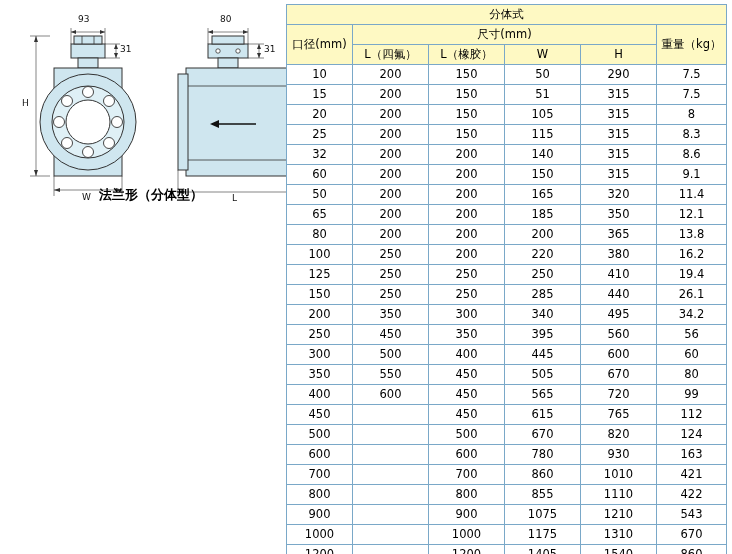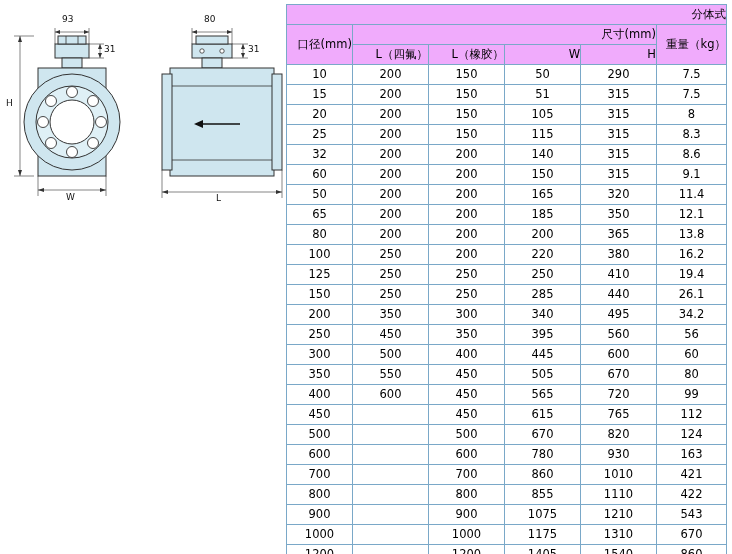--- a/index.html
+++ b/index.html
@@ -11,21 +11,21 @@
     width: 732px;
     height: 554px;
     position: relative;
     font-family: "Liberation Sans", sans-serif;
     overflow: hidden;
   }
 
   
   #diagram-panel {
     position: absolute;
-    left: 0;
+    left: 16px;
     top: 0;
     width: 284px;
     height: 408px;
   }
   #diagram-caption {
     position: absolute;
     left: 0;
     top: 186px;
     width: 270px;
     text-align: center;
@@ -59,23 +59,22 @@
     text-align: center;
     font-size: 11.5px;
     color: #000;
     font-family: "DejaVu Sans", sans-serif;
     padding: 0;
     height: 19px;
     line-height: 19px;
     background: #ffffff;
   }
   table.spec th {
-    background: #f0abfc;
+    background: #fef9c3;
     font-weight: normal;
-    text-align: right;
   }
   th.title-cell {
     height: 26px;
     line-height: 26px;
     font-size: 13px;
   }
   td.row-alt, th.row-alt { background: #eaf4fb; }
   col.c0 { width: 66px; }
   col.c1 { width: 76px; }
   col.c2 { width: 76px; }
@@ -185,20 +184,21 @@
   
   <div class="dim-label" style="left:62px; top:14px;">93</div>
   <div class="dim-label" style="left:104px; top:44px;">31</div>
   <div class="dim-label" style="left:6px; top:98px;">H</div>
   <div class="dim-label" style="left:66px; top:192px;">W</div>
 
   <div class="dim-label" style="left:204px; top:14px;">80</div>
   <div class="dim-label" style="left:248px; top:44px;">31</div>
   <div class="dim-label" style="left:216px; top:193px;">L</div>
 
+  <div id="diagram-caption">法兰形（分体型）</div>
 </div>
 
 <div id="spec-table-wrap">
   <table class="spec">
     <colgroup>
       <col class="c0">
         <col class="c1">
         <col class="c2">
         <col class="c3">
         <col class="c4">

